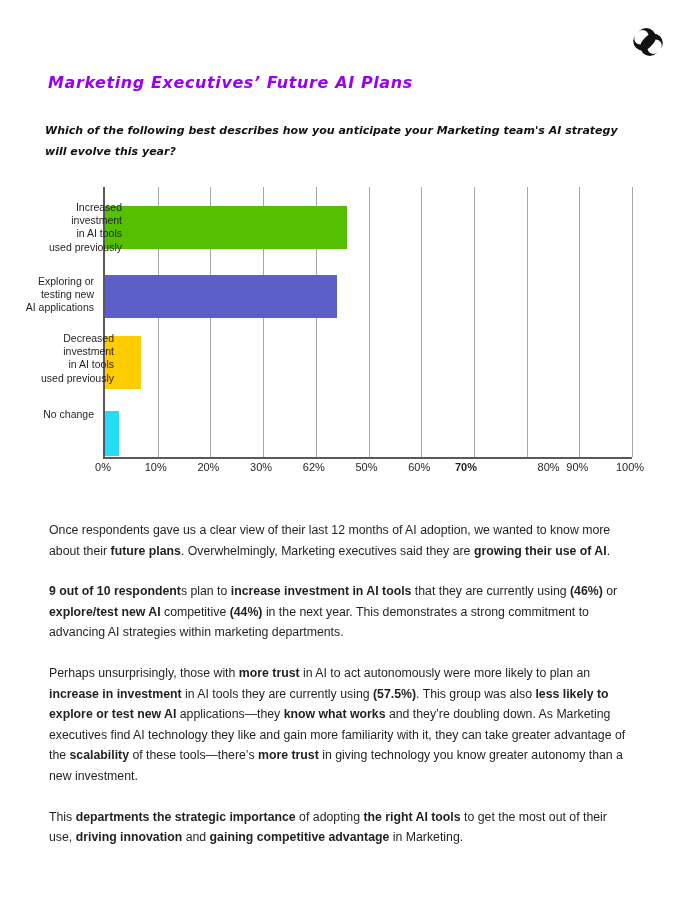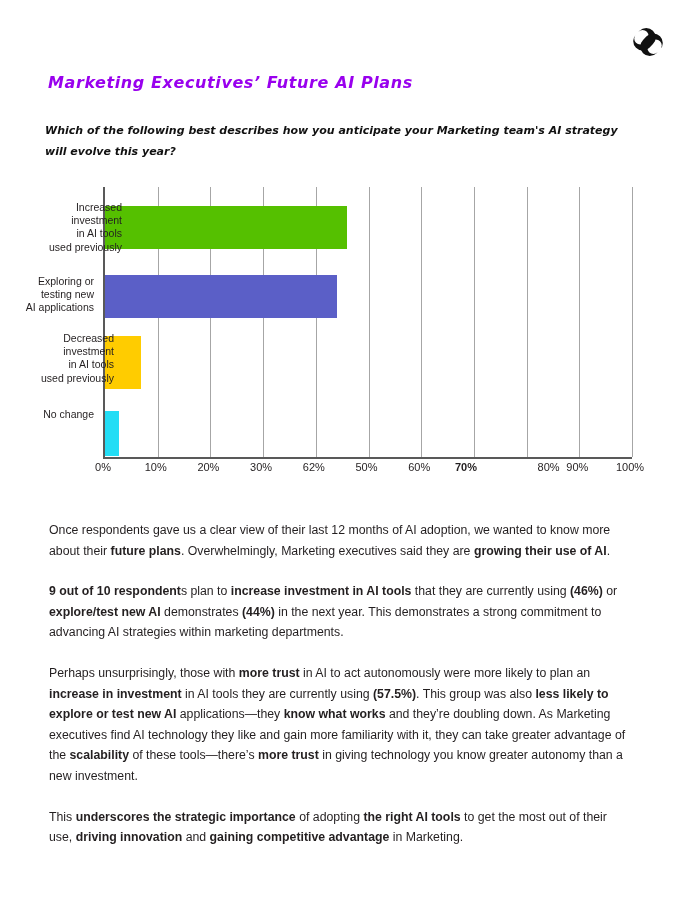--- a/index.html
+++ b/index.html
@@ -183,16 +183,16 @@
       <div class="xtick" style="left: 419.2px;">60%</div>
       <div class="xtick" style="left: 466px; font-weight: bold;">70%</div>
       <div class="xtick" style="left: 524.6px; padding-left: 48px;">80%</div>
       <div class="xtick" style="left: 577.3px;">90%</div>
       <div class="xtick" style="left: 630px;">100%</div>
     </div>
 </div>
 
 <div class="body-copy" id="body-copy">
     <p><span>Once respondents gave us a clear view of their last 12 months of AI adoption, we wanted to know more about their </span><b>future plans</b><span>. Overwhelmingly, Marketing executives said they are </span><b>growing their use of AI</b><span>.</span></p>
-    <p><b>9 out of 10 respondent</b><span>s plan to </span><b>increase investment in AI tools</b><span> that they are currently using </span><b>(46%)</b><span> or </span><b>explore/test new AI</b><span> demonstrates </span><b>(44%)</b><span> in the next year. This demonstrates a strong commitment to advancing AI strategies within marketing departments.</span></p>
+    <p><b>9 out of 10 respondent</b><span>s plan to </span><b>increase investment in AI tools</b><span> that they are currently using </span><b>(46%)</b><span> or </span><b>explore/test new AI</b><span> competitive </span><b>(44%)</b><span> in the next year. This demonstrates a strong commitment to advancing AI strategies within marketing departments.</span></p>
     <p><span>Perhaps unsurprisingly, those with </span><b>more trust</b><span> in AI to act autonomously were more likely to plan an </span><b>increase in investment</b><span> in AI tools they are currently using </span><b>(57.5%)</b><span>. This group was also </span><b>less likely to explore or test new AI</b><span> applications—they </span><b>know what works</b><span> and they’re doubling down. As Marketing executives find AI technology they like and gain more familiarity with it, they can take greater advantage of the </span><b>scalability</b><span> of these tools—there’s </span><b>more trust</b><span> in giving technology you know greater autonomy than a new investment.</span></p>
-    <p><span>This </span><b>underscores the strategic importance</b><span> of adopting </span><b>the right AI tools</b><span> to get the most out of their use, </span><b>driving innovation</b><span> and </span><b>gaining competitive advantage</b><span> in Marketing.</span></p>
+    <p><span>This </span><b>departments the strategic importance</b><span> of adopting </span><b>the right AI tools</b><span> to get the most out of their use, </span><b>driving innovation</b><span> and </span><b>gaining competitive advantage</b><span> in Marketing.</span></p>
   </div>
 
 </body></html>

